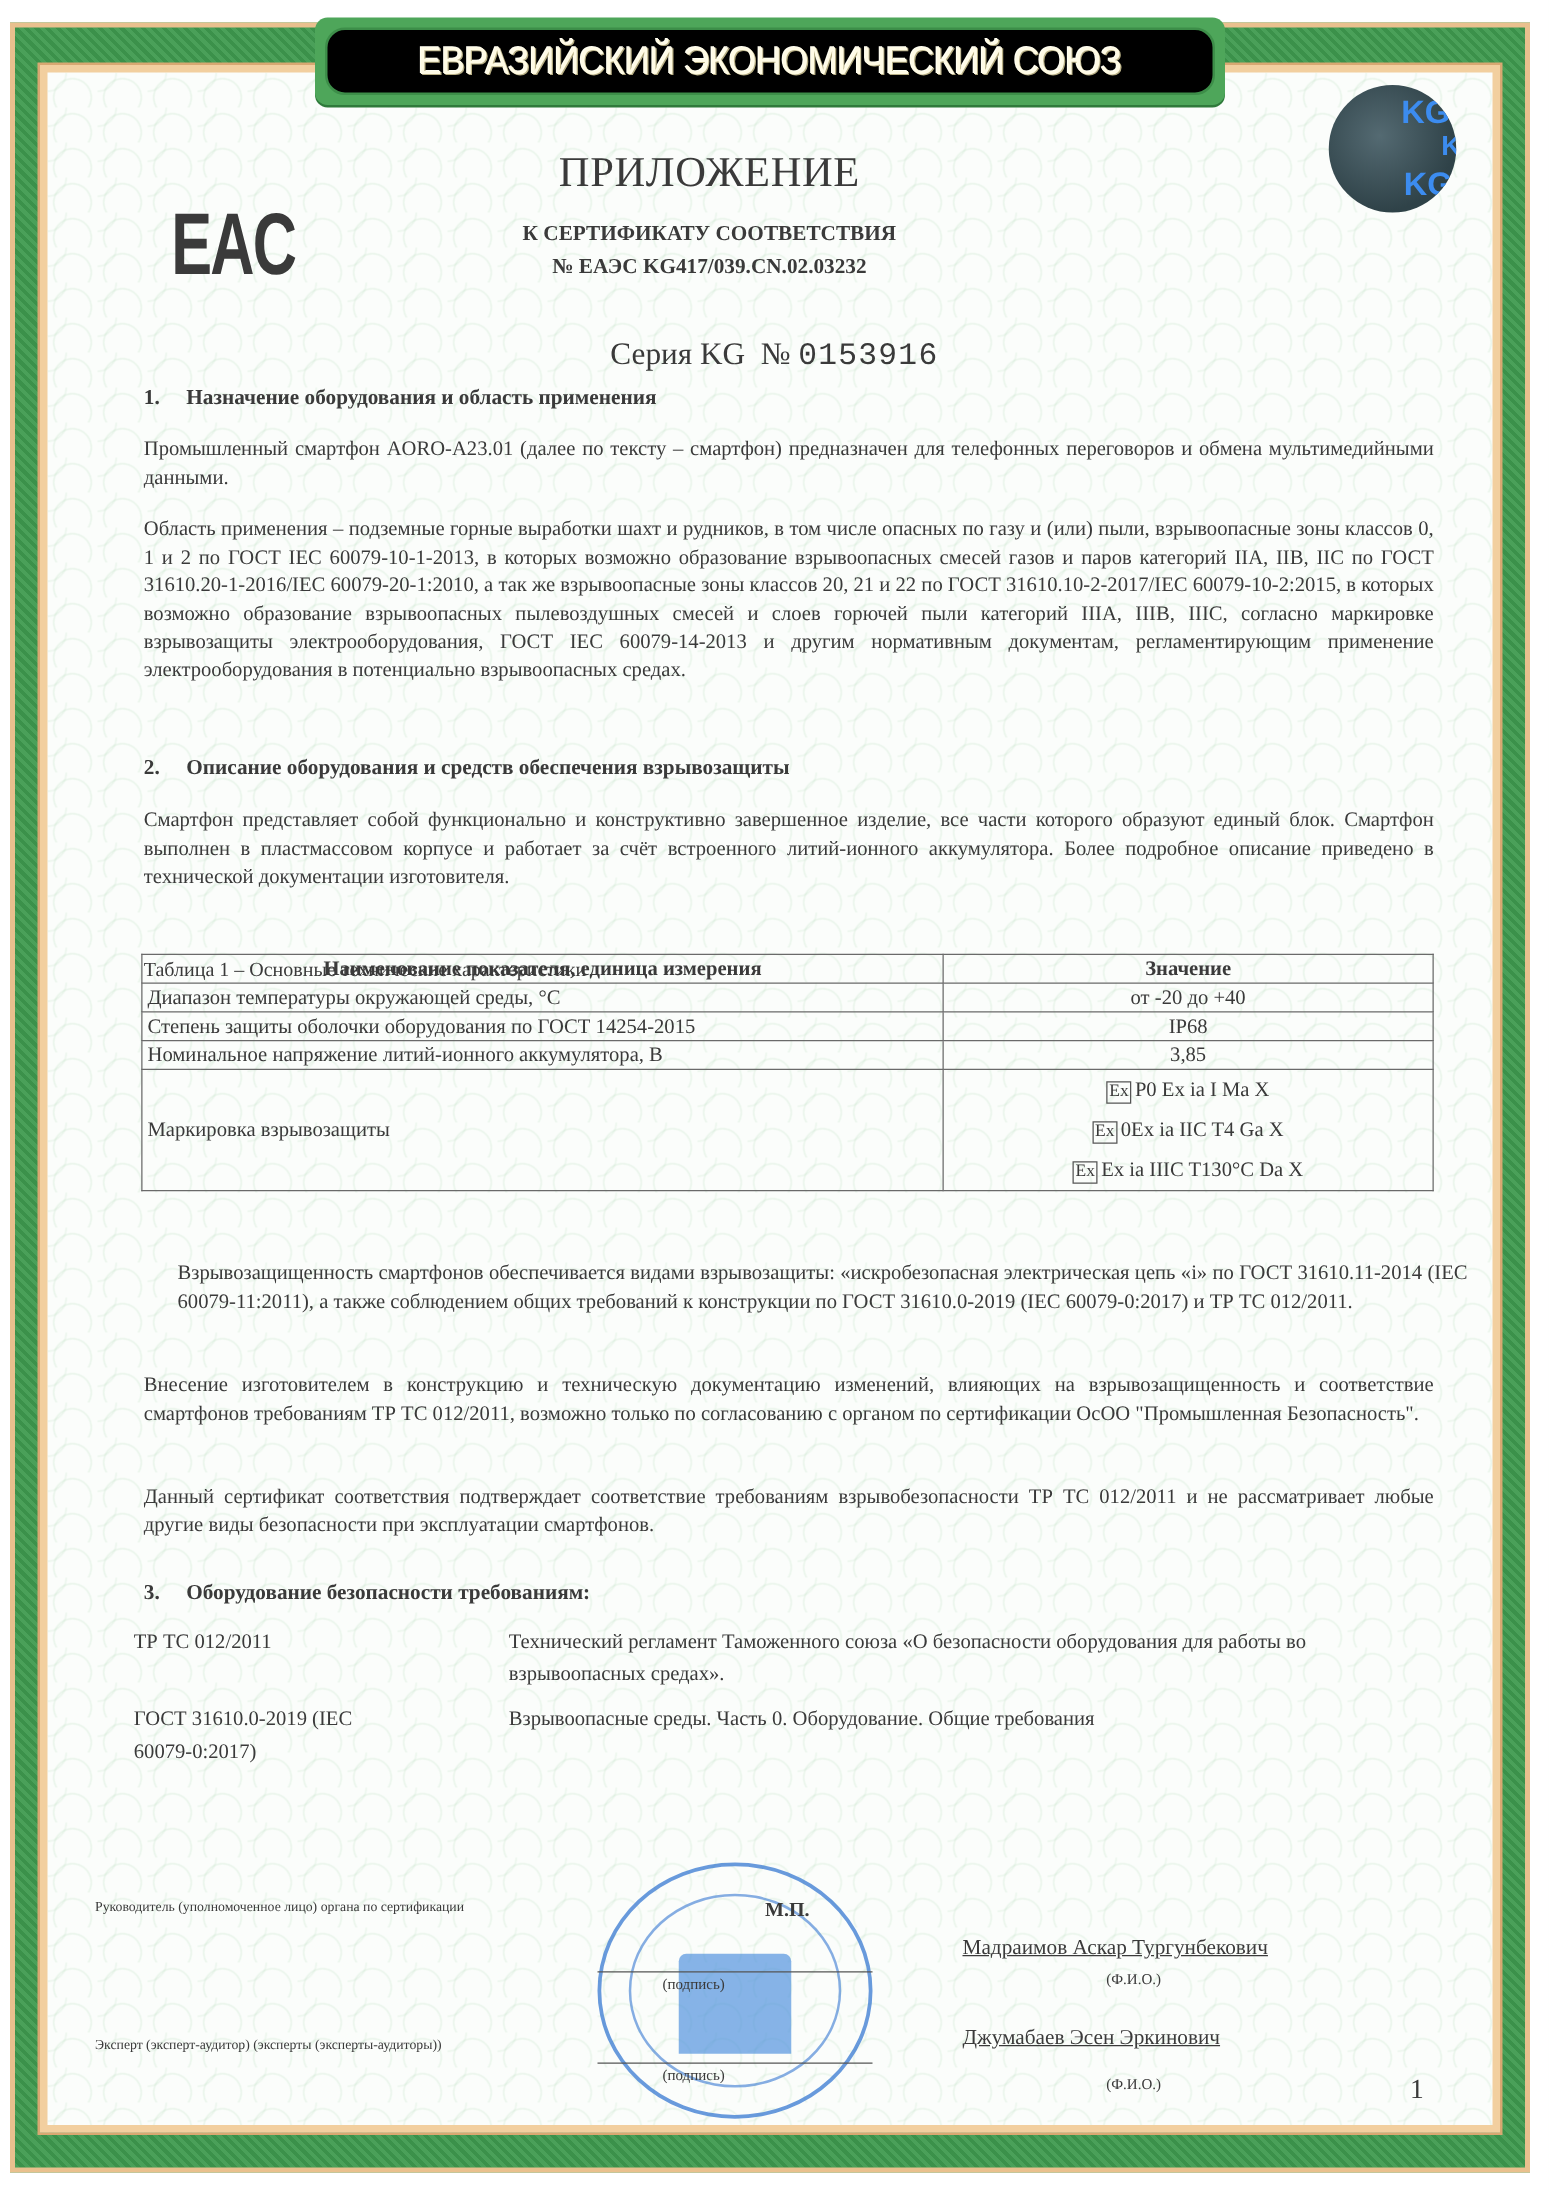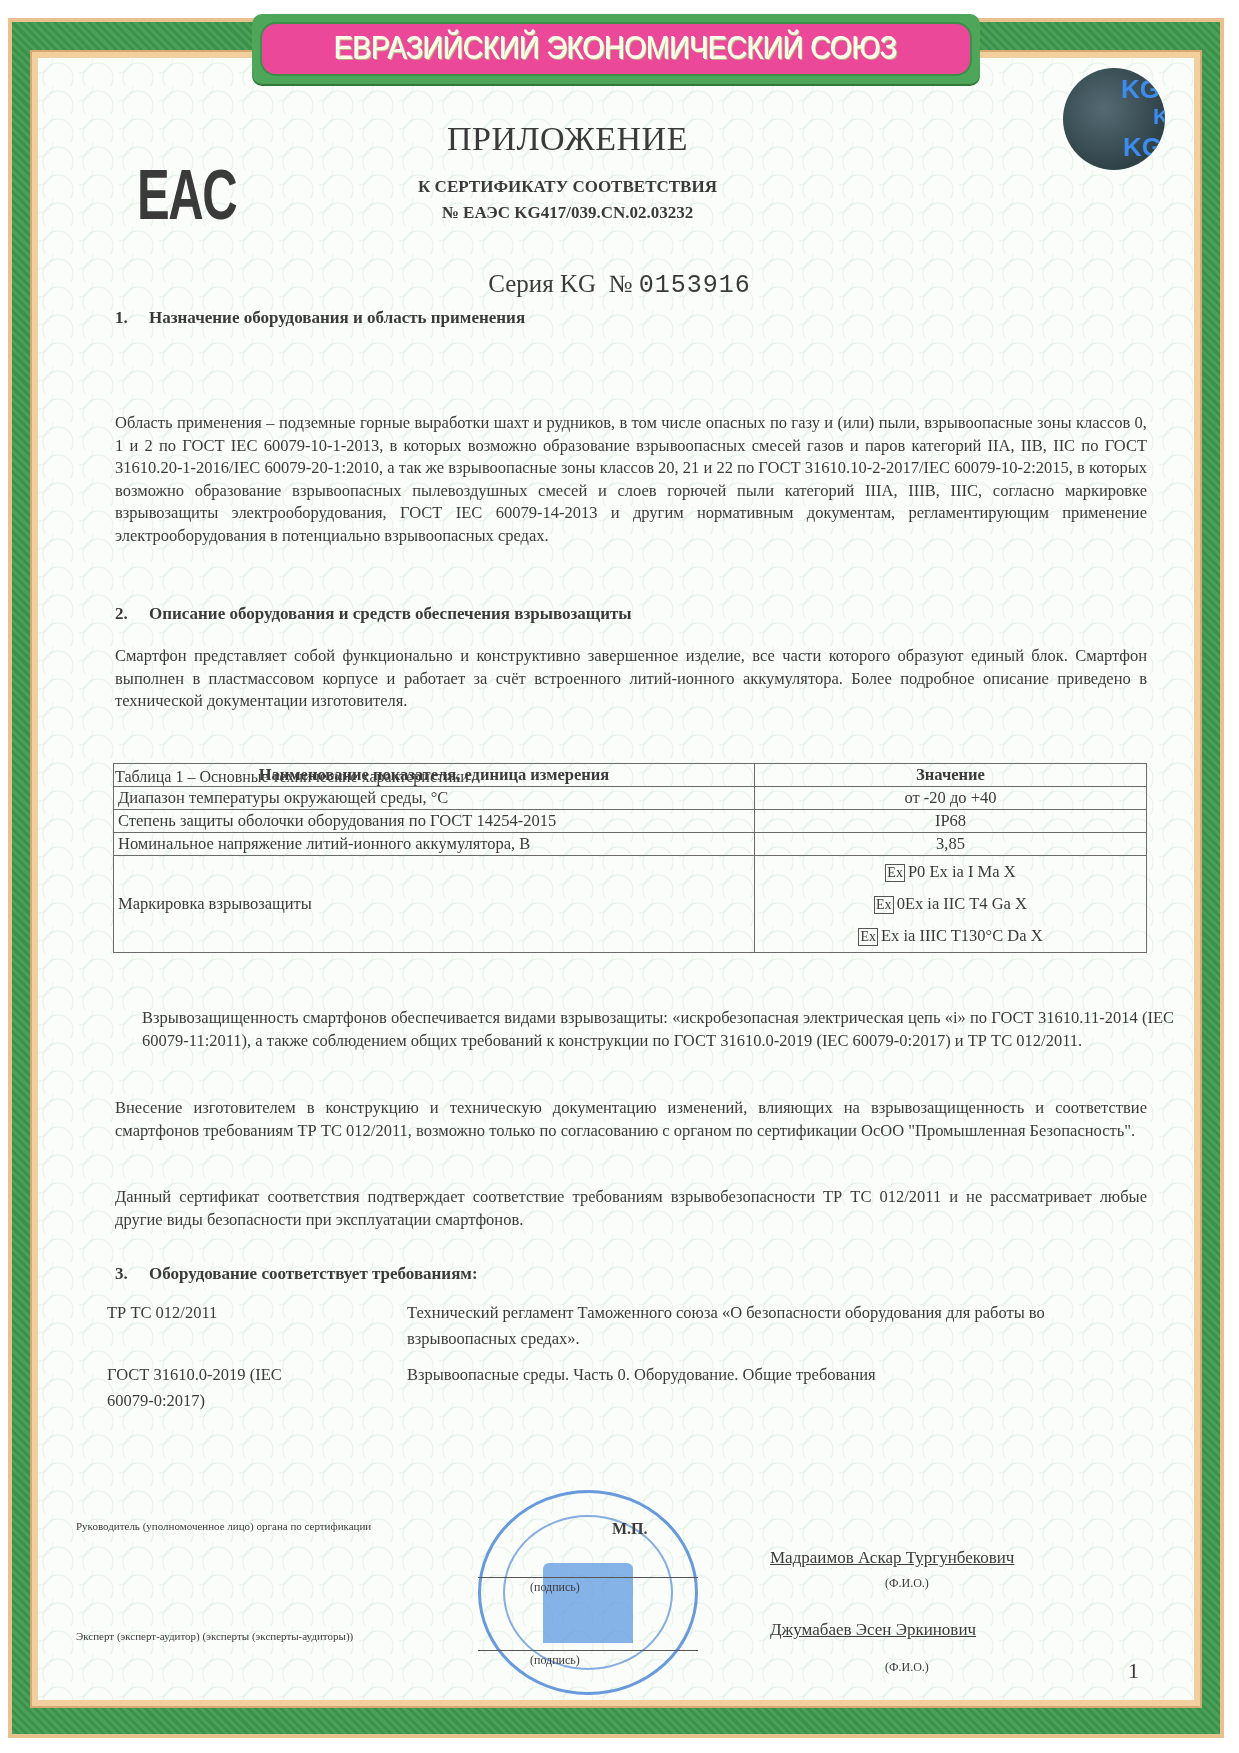--- a/index.html
+++ b/index.html
@@ -11,21 +11,21 @@
          box-sizing:border-box; }
   .frame-inner { position:absolute; left:20px; top:30px; right:20px; bottom:28px;
          border:6px solid #f2cf9f; outline:2px solid #d8a872; background:#fbfdfb; overflow:hidden; }
   .guilloche { position:absolute; inset:0;
          background-image:
            radial-gradient(circle at 20px 20px, transparent 14px, rgba(120,190,130,0.22) 15px, transparent 16px),
            radial-gradient(circle at 0px 0px, transparent 14px, rgba(120,190,130,0.18) 15px, transparent 16px);
          background-size:40px 28px; opacity:0.8; }
   .banner { position:absolute; left:252px; top:14px; width:728px; height:70px;
          background:#4ea65a; border-radius:10px; box-shadow:0 2px 0 #2f7a3b; }
-  .banner-inner { position:absolute; left:8px; top:8px; right:8px; bottom:8px; background:#ec4899;
+  .banner-inner { position:absolute; left:8px; top:8px; right:8px; bottom:8px; background:#000000;
          border-radius:16px; border:2px solid #3d8e49; display:flex; align-items:center; justify-content:center; }
   .banner-text { font-family:"Liberation Sans", sans-serif; font-size:31px; color:#fffbe5; letter-spacing:-0.5px;
          text-shadow: 1px 1px 0 #b7ae84, -1px -1px 0 #fffef2; transform:scaleX(0.92); }
   .hologram { position:absolute; left:1063px; top:68px; width:102px; height:102px; border-radius:50%;
          background: radial-gradient(circle at 40% 40%, #546a72, #2f4248 70%); overflow:hidden; }
   .hologram span { position:absolute; font-family:"Liberation Sans", sans-serif; font-weight:bold; color:#3c8cf0;
          font-size:26px; }
   .content { position:absolute; left:0; top:0; width:1239px; height:1753px; }
   .eac { position:absolute; left:137px; top:155px; font-family:"Liberation Sans", sans-serif; font-weight:bold;
          font-size:70px; color:#3a3a3a; letter-spacing:-2px; transform:scaleX(0.7); transform-origin:left top; }
@@ -86,20 +86,21 @@
   <div class="title t2">К СЕРТИФИКАТУ СООТВЕТСТВИЯ</div>
   <div class="title t3">№ ЕАЭС KG417/039.CN.02.03232</div>
 
   <div class="series">
     <span>Серия KG</span>&nbsp;&nbsp;<span>№</span>&nbsp;<span class="num">0153916</span>
   </div>
 
   <div class="sec" style="top:308px;">
     <span class="n">1.</span><span>Назначение оборудования и область применения</span>
   </div>
+  <div class="para" style="top:348px;">Промышленный смартфон AORO-A23.01 (далее по тексту – смартфон) предназначен для телефонных переговоров и обмена мультимедийными данными.</div>
   <div class="para" style="top:412px;">Область применения – подземные горные выработки шахт и рудников, в том числе опасных по газу и (или) пыли, взрывоопасные зоны классов 0, 1 и 2 по ГОСТ IEC 60079-10-1-2013, в которых возможно образование взрывоопасных смесей газов и паров категорий IIA, IIB, IIC по ГОСТ 31610.20-1-2016/IEC 60079-20-1:2010, а так же взрывоопасные зоны классов 20, 21 и 22 по ГОСТ 31610.10-2-2017/IEC 60079-10-2:2015, в которых возможно образование взрывоопасных пылевоздушных смесей и слоев горючей пыли категорий IIIA, IIIB, IIIC, согласно маркировке взрывозащиты электрооборудования, ГОСТ IEC 60079-14-2013 и другим нормативным документам, регламентирующим применение электрооборудования в потенциально взрывоопасных средах.</div>
 
   <div class="sec" style="top:604px;">
     <span class="n">2.</span><span>Описание оборудования и средств обеспечения взрывозащиты</span>
   </div>
   <div class="para" style="top:645px;">Смартфон представляет собой функционально и конструктивно завершенное изделие, все части которого образуют единый блок. Смартфон выполнен в пластмассовом корпусе и работает за счёт встроенного литий-ионного аккумулятора. Более подробное описание приведено в технической документации изготовителя.</div>
 
   <div class="para" style="top:766px;font-size:16px;">Таблица 1 – Основные технические характеристики</div>
 
   <table class="spec">
@@ -129,21 +130,21 @@
       </td>
     </tr>
   </tbody>
     </table>
 
   <div class="para" style="top:1007px;margin-left:27px;">Взрывозащищенность смартфонов обеспечивается видами взрывозащиты: «искробезопасная электрическая цепь «i» по ГОСТ 31610.11-2014 (IEC 60079-11:2011), а также соблюдением общих требований к конструкции по ГОСТ 31610.0-2019 (IEC 60079-0:2017) и ТР ТС 012/2011.</div>
   <div class="para" style="top:1097px;">Внесение изготовителем в конструкцию и техническую документацию изменений, влияющих на взрывозащищенность и соответствие смартфонов требованиям ТР ТС 012/2011, возможно только по согласованию с органом по сертификации ОсОО "Промышленная Безопасность".</div>
   <div class="para" style="top:1186px;">Данный сертификат соответствия подтверждает соответствие требованиям взрывобезопасности ТР ТС 012/2011 и не рассматривает любые другие виды безопасности при эксплуатации смартфонов.</div>
 
   <div class="sec" style="top:1264px;">
-    <span class="n">3.</span><span>Оборудование соответствует требованиям:</span>
+    <span class="n">3.</span><span>Оборудование безопасности требованиям:</span>
   </div>
   <div class="req" style="left:107px;top:1300px;width:200px;">ТР ТС 012/2011</div>
   <div class="req" style="left:407px;top:1300px;width:690px;">Технический регламент Таможенного союза «О безопасности оборудования для работы во взрывоопасных средах».</div>
   <div class="req" style="left:107px;top:1362px;width:180px;">ГОСТ 31610.0-2019 (IEC 60079-0:2017)</div>
   <div class="req" style="left:407px;top:1362px;width:690px;">Взрывоопасные среды. Часть 0. Оборудование. Общие требования</div>
 
   <div class="sig" style="left:76px;top:1513px;width:330px;">Руководитель (уполномоченное лицо) органа по сертификации</div>
   <div class="sig" style="left:76px;top:1587px;width:330px;margin-top:36px;">Эксперт (эксперт-аудитор) (эксперты (эксперты-аудиторы))</div>
 
   <div class="stamp">

